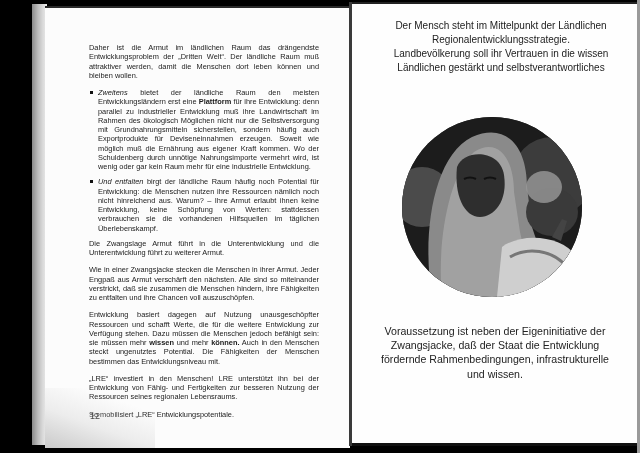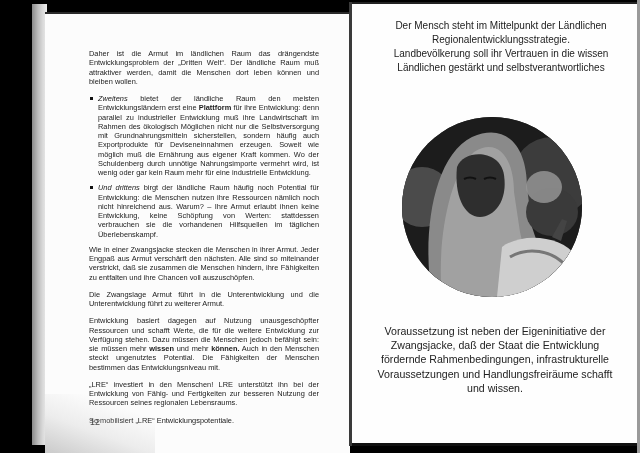--- a/index.html
+++ b/index.html
@@ -1,21 +1,21 @@
 <!DOCTYPE html>
 <html><head>
 <meta charset="utf-8">
 <style>
   html,body{margin:0;padding:0;}
   body{width:640px;height:453px;background:#000;position:relative;overflow:hidden;
        font-family:"Liberation Sans",sans-serif;color:#1a1a1a;}
   .spread{position:absolute;left:0;top:0;width:640px;height:453px;}
   .page-edge{position:absolute;left:32px;top:4px;width:15px;height:441px;
        background:linear-gradient(90deg,#8a8a8a 0%,#bdbdbd 40%,#d8d8d8 70%,#ececec 100%);}
-  .page-left{position:absolute;left:45px;top:12px;width:305px;height:442px;background:#fcfcfc;
+  .page-left{position:absolute;left:45px;top:6px;width:305px;height:442px;background:#fcfcfc;
        border-top:2px solid #2a2a2a;box-sizing:border-box;}
   .page-left::after{content:"";position:absolute;left:0;bottom:0;width:110px;height:60px;
        background:linear-gradient(20deg,rgba(160,160,160,0.55) 0%,rgba(200,200,200,0.3) 40%,rgba(255,255,255,0) 75%);}
   .gutter{position:absolute;left:349px;top:2px;width:3px;height:444px;background:#3a3a3a;}
   .page-right{position:absolute;left:352px;top:2px;width:286px;height:444px;background:#fefefe;
        border-top:2px solid #222;border-bottom:3px solid #111;box-sizing:border-box;}
   .right-edge{position:absolute;left:637px;top:0;width:3px;height:453px;background:#9a9a9a;}
 
   .left-text{position:absolute;left:44px;top:35px;width:230px;font-size:7.4px;line-height:9.25px;
        text-align:justify;}
@@ -36,24 +36,24 @@
 <body>
 
 <div class="spread">
   <div class="page-edge"></div>
 
   <div class="page-left">
     <div class="left-text">
       <p>Daher ist die Armut im ländlichen Raum das drängendste Entwicklungsproblem der „Dritten Welt“. Der ländliche Raum muß attraktiver werden, damit die Menschen dort leben können und bleiben wollen.</p>
       <ul>
         <li><span class="lead">Zweitens</span><span> bietet der ländliche Raum den meisten Entwicklungsländern erst eine </span><b>Plattform</b><span> für ihre Entwicklung: denn parallel zu industrieller Entwicklung muß ihre Landwirtschaft im Rahmen des ökologisch Möglichen nicht nur die Selbstversorgung mit Grundnahrungsmitteln sicherstellen, sondern häufig auch Exportprodukte für Deviseneinnahmen erzeugen. Soweit wie möglich muß die Ernährung aus eigener Kraft kommen. Wo der Schuldenberg durch unnötige Nahrungsimporte vermehrt wird, ist wenig oder gar kein Raum mehr für eine industrielle Entwicklung.</span></li>
-        <li><span class="lead">Und drittens</span><span> birgt der ländliche Raum häufig noch Potential für Entwicklung: die Menschen nutzen ihre Ressourcen nämlich noch nicht hinreichend aus. Warum? – Ihre Armut erlaubt ihnen keine Entwicklung, keine Schöpfung von Werten: stattdessen verbrauchen sie die vorhandenen Hilfsquellen im täglichen Überlebenskampf.</span></li>
+        <li><span class="lead">Und entfalten</span><span> birgt der ländliche Raum häufig noch Potential für Entwicklung: die Menschen nutzen ihre Ressourcen nämlich noch nicht hinreichend aus. Warum? – Ihre Armut erlaubt ihnen keine Entwicklung, keine Schöpfung von Werten: stattdessen verbrauchen sie die vorhandenen Hilfsquellen im täglichen Überlebenskampf.</span></li>
       </ul>
+      <p>Die Zwangslage Armut führt in die Unterentwicklung und die Unterentwicklung führt zu weiterer Armut.</p>
       <p>Wie in einer Zwangsjacke stecken die Menschen in ihrer Armut. Jeder Engpaß aus Armut verschärft den nächsten. Alle sind so miteinander verstrickt, daß sie zusammen die Menschen hindern, ihre Fähigkeiten zu entfalten und ihre Chancen voll auszuschöpfen.</p>
-      <p>Die Zwangslage Armut führt in die Unterentwicklung und die Unterentwicklung führt zu weiterer Armut.</p>
       <p><span>Entwicklung basiert dagegen auf Nutzung unausgeschöpfter Ressourcen und schafft Werte, die für die weitere Entwicklung zur Verfügung stehen. Dazu müssen die Menschen jedoch befähigt sein: sie müssen mehr </span><b>wissen</b><span> und mehr </span><b>können.</b><span> Auch in den Menschen steckt ungenutztes Potential. Die Fähigkeiten der Menschen bestimmen das Entwicklungsniveau mit.</span></p>
       <p>„LRE“ investiert in den Menschen! LRE unterstützt ihn bei der Entwicklung von Fähig- und Fertigkeiten zur besseren Nutzung der Ressourcen seines regionalen Lebensraums.</p>
       <p>So mobilisiert „LRE“ Entwicklungspotentiale.</p>
     </div>
     <div class="page-number">12</div>
   </div>
 
   <div class="gutter"></div>
 
   <div class="page-right">
@@ -78,19 +78,18 @@
         <path d="M100 130 C120 115 160 118 175 140 L175 180 L95 180 Z" fill="#cfcfcf"></path>
         <path d="M108 140 C125 130 150 132 165 150" stroke="#777" stroke-width="3" fill="none"></path>
         <path d="M150 120 l10 -18 l5 2 l-6 20 Z" fill="#444"></path>
       </svg>
     </div>
 
     <div class="right-bottom">
       <div>Voraussetzung ist neben der Eigeninitiative der</div>
       <div>Zwangsjacke, daß der Staat die Entwicklung</div>
       <div>fördernde Rahmenbedingungen, infrastrukturelle</div>
-      <div>Voraussetzungen und Handlungsfreiräume schafft</div>
       <div>und wissen.</div>
     </div>
   </div>
 
   <div class="right-edge"></div>
 </div>
 
 </body></html>

